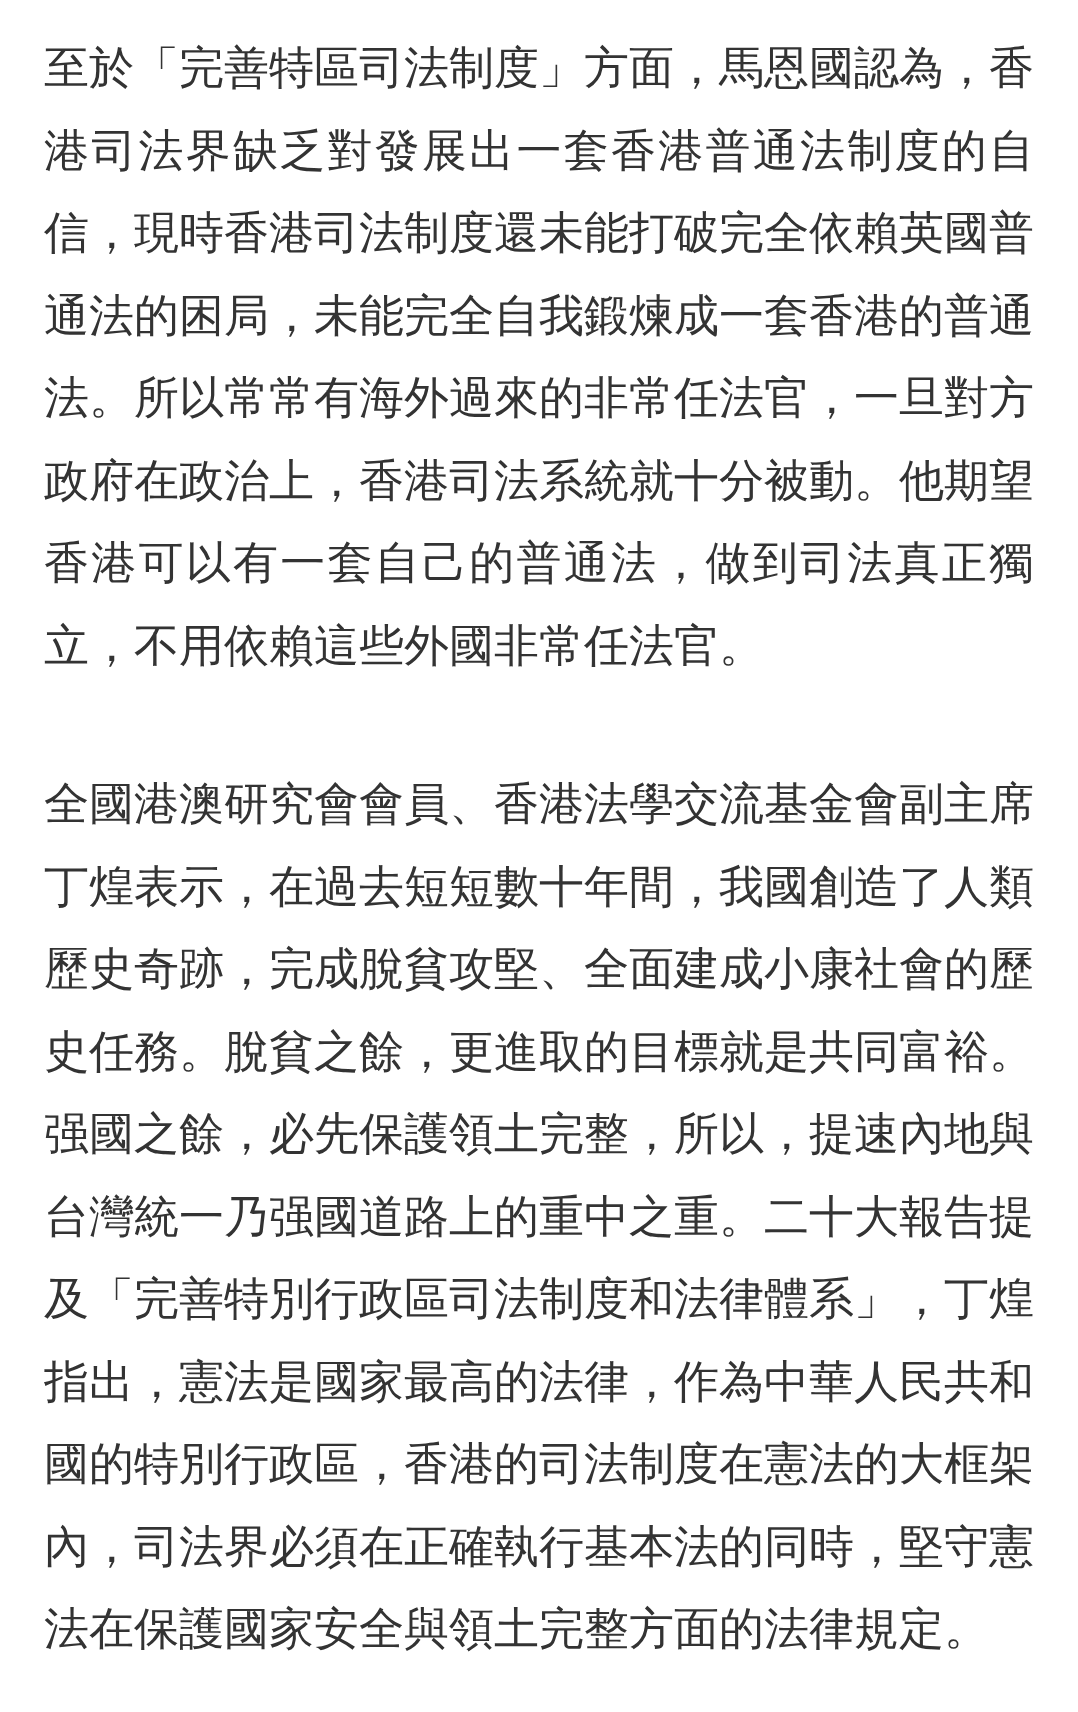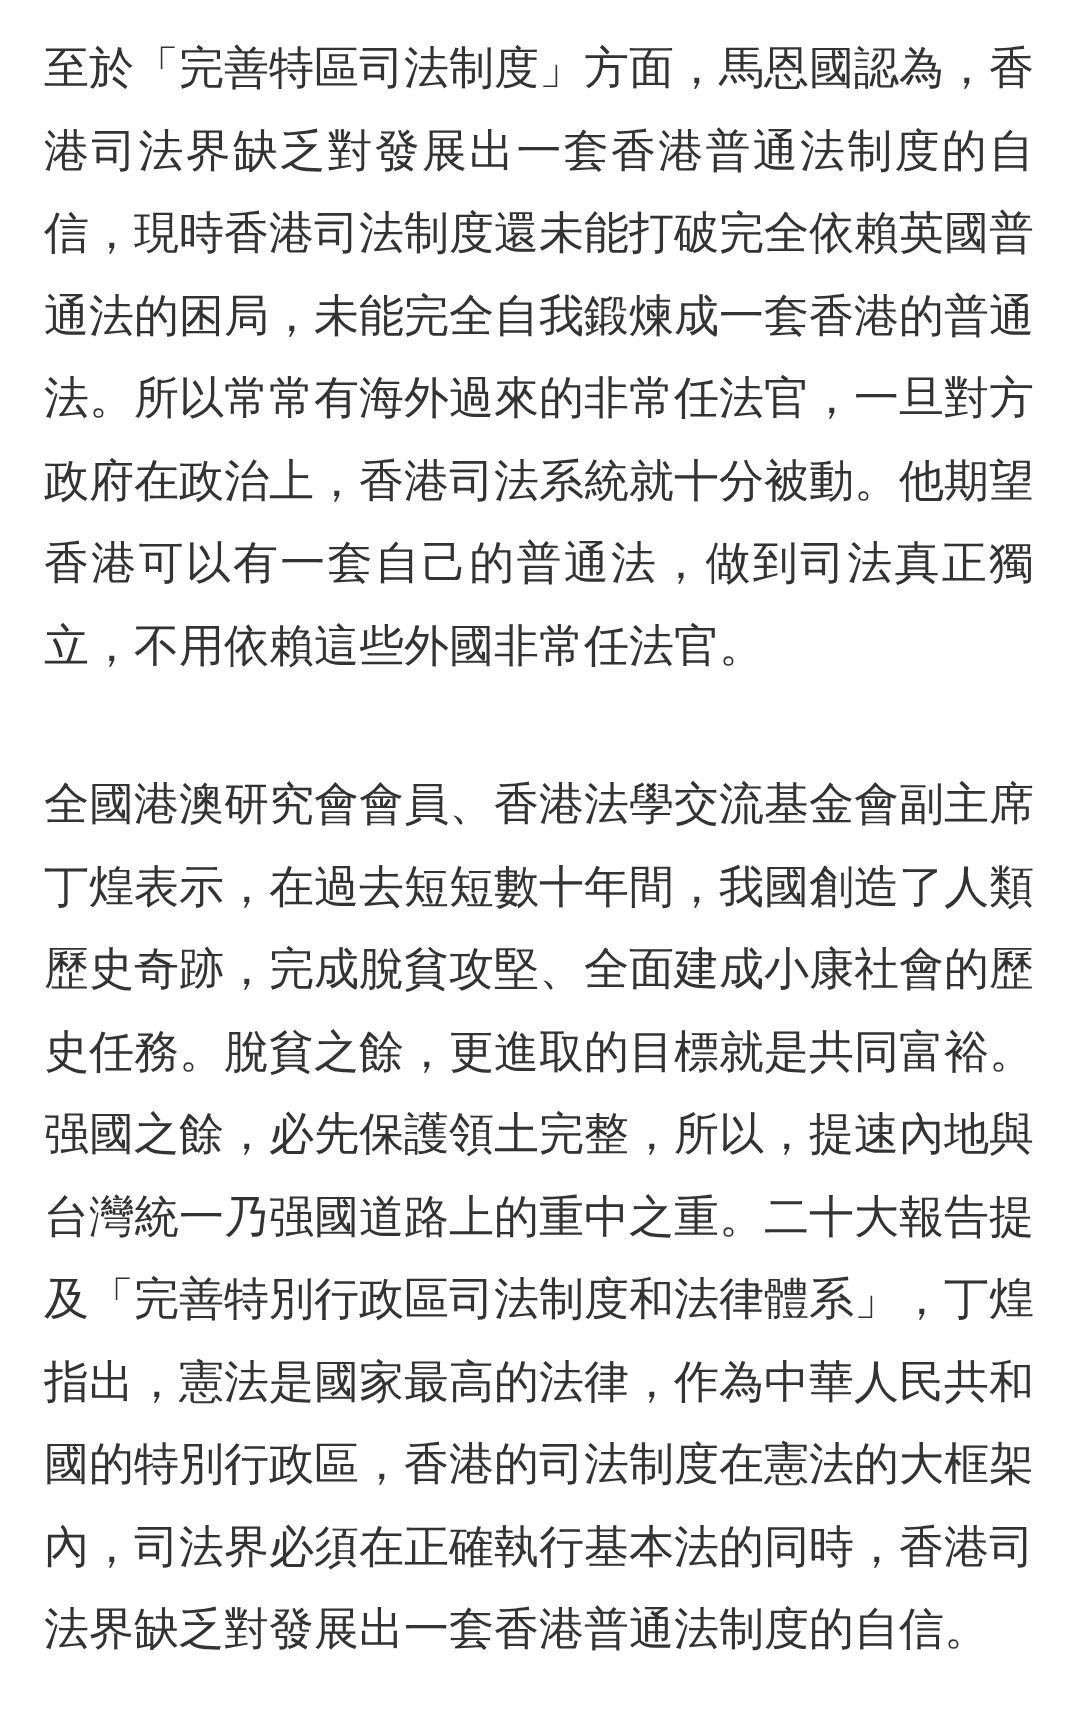--- a/index.html
+++ b/index.html
@@ -30,14 +30,14 @@
   }
   .article p:last-child {
     margin-bottom: 0;
   }
 </style>
 </head>
 <body>
 
 <article class="article">
   <p>至於「完善特區司法制度」方面，馬恩國認為，香港司法界缺乏對發展出一套香港普通法制度的自信，現時香港司法制度還未能打破完全依賴英國普通法的困局，未能完全自我鍛煉成一套香港的普通法。所以常常有海外過來的非常任法官，一旦對方政府在政治上，香港司法系統就十分被動。他期望香港可以有一套自己的普通法，做到司法真正獨立，不用依賴這些外國非常任法官。</p>
-  <p>全國港澳研究會會員、香港法學交流基金會副主席丁煌表示，在過去短短數十年間，我國創造了人類歷史奇跡，完成脫貧攻堅、全面建成小康社會的歷史任務。脫貧之餘，更進取的目標就是共同富裕。强國之餘，必先保護領土完整，所以，提速內地與台灣統一乃强國道路上的重中之重。二十大報告提及「完善特別行政區司法制度和法律體系」，丁煌指出，憲法是國家最高的法律，作為中華人民共和國的特別行政區，香港的司法制度在憲法的大框架內，司法界必須在正確執行基本法的同時，香港司法界缺乏對發展出一套香港普通法制度的自信。</p>
+  <p>全國港澳研究會會員、香港法學交流基金會副主席丁煌表示，在過去短短數十年間，我國創造了人類歷史奇跡，完成脫貧攻堅、全面建成小康社會的歷史任務。脫貧之餘，更進取的目標就是共同富裕。强國之餘，必先保護領土完整，所以，提速內地與台灣統一乃强國道路上的重中之重。二十大報告提及「完善特別行政區司法制度和法律體系」，丁煌指出，憲法是國家最高的法律，作為中華人民共和國的特別行政區，香港的司法制度在憲法的大框架內，司法界必須在正確執行基本法的同時，堅守憲法在保護國家安全與領土完整方面的法律規定。</p>
 </article>
 
 </body></html>

